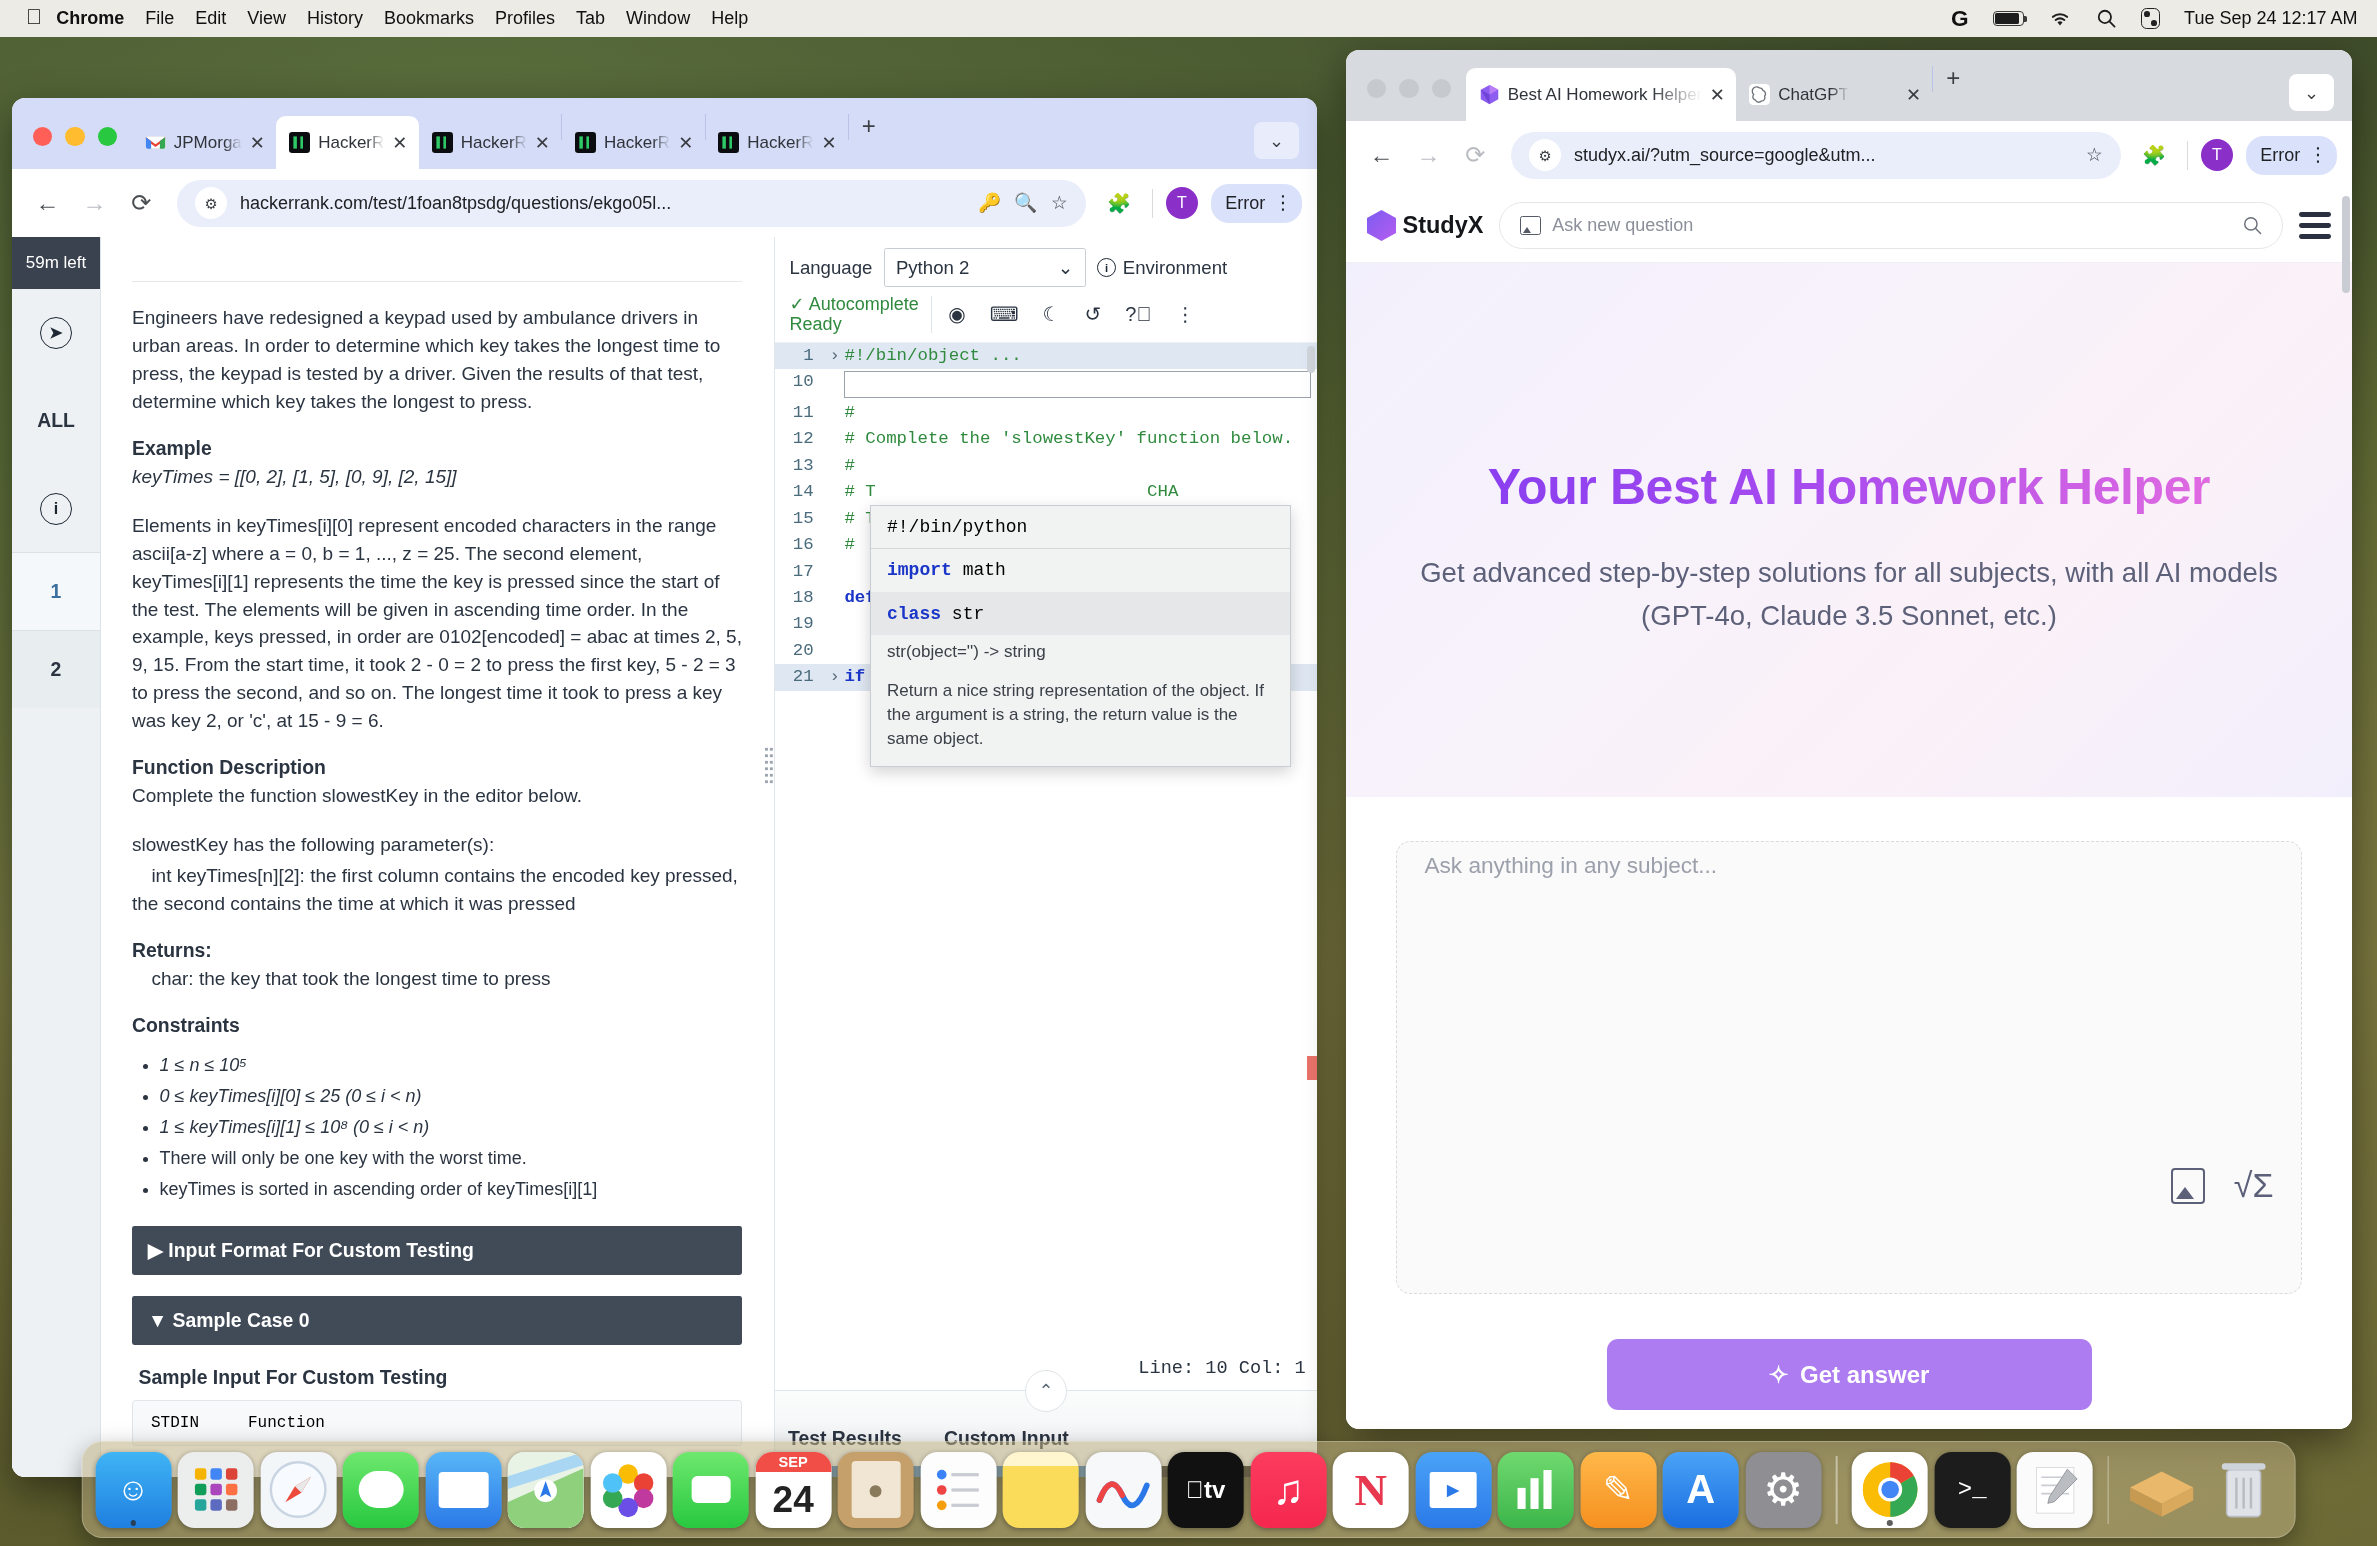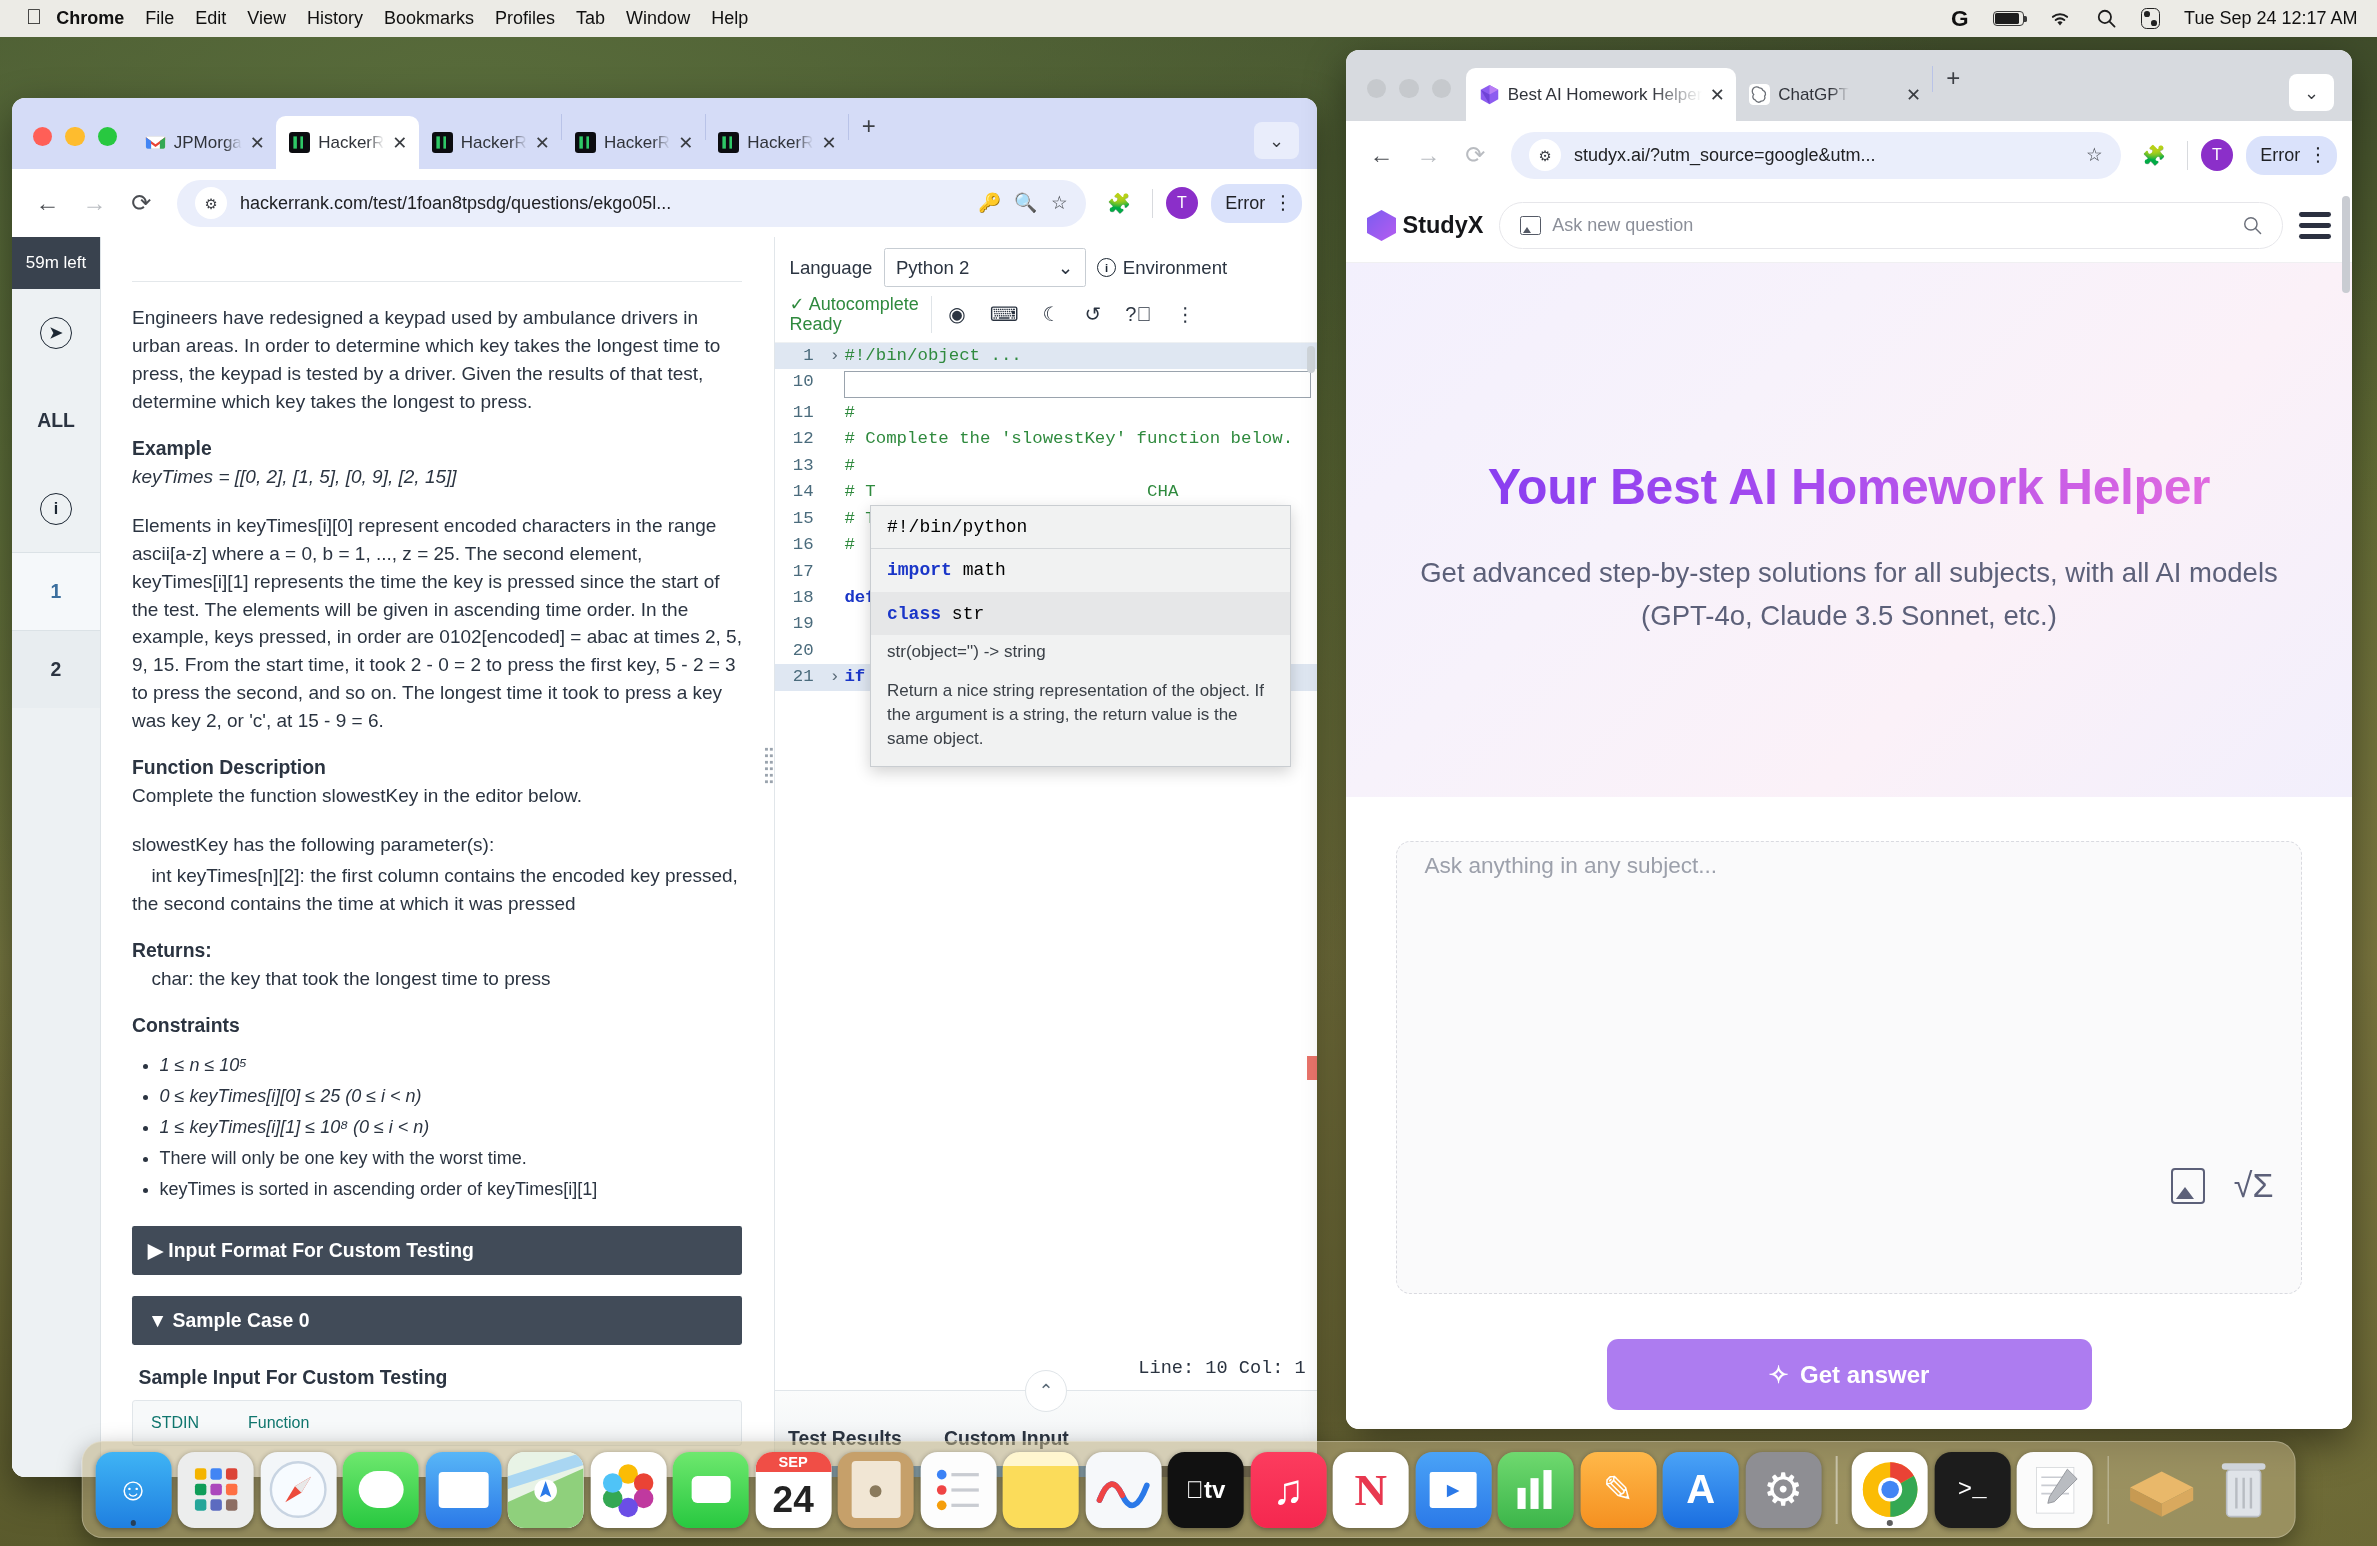--- a/index.html
+++ b/index.html
@@ -115,21 +115,21 @@
   #hrDesc h1{ font-size:28px; color:#2b3441; font-weight:bold; letter-spacing:-0.2px;}
   .rule{ height:0.8px;background:#e4e8eb;margin:21px 0 22.6px 0;}
   #hrDesc p{ font-size:19px; line-height:1.47; color:#2b3441; margin-bottom:21px; }
   #hrDesc h3{ font-size:19.4px; color:#2b3441; font-weight:bold; margin-bottom:3.2px;}
   #hrDesc .it{ font-style:italic; }
   #hrDesc ul{ margin:13px 0 0 27.5px; }
   #hrDesc li{ font-size:18px; line-height:1.72; color:#2b3441; }
   .acc{ background:#414b58; color:#fff; font-size:19.4px; font-weight:bold; padding:13px 16px; border-radius:2.4px; margin-top:21px;}
   .subhead{ font-size:19.4px;font-weight:bold;color:#2b3441;margin:21px 0 11.3px 6.5px;}
   .sampbox{ border:0.8px solid #e1e6ea; background:#f7f9fa; border-radius:3.2px; padding:13px 18px;
-            font-family:Liberation Sans, sans-serif; font-size:16px; color:#0f766e; display:flex; gap:49px;}
+            font-family:Liberation Mono, monospace; font-size:16px; color:#000000; display:flex; gap:49px;}
   .vdrag{ position:absolute; right:-1.6px; top:509px; width:11.3px; height:40px;
           background-image:radial-gradient(#9aa3ad 1.2px, transparent 1.3px);
           background-size:4.9px 6.5px; }
 
   
   #hrCode{ width:543px; flex:0 0 543px; border-left:0.8px solid #e1e6ea; display:flex; flex-direction:column; background:#fff;}
   #codeTop{ padding:11.3px 14.6px 0 14.6px; }
   .langrow{ display:flex; align-items:center; gap:11.3px; font-size:18.6px; color:#2b3441;}
   .langsel{ border:0.8px solid #c7cdd3; border-radius:2.4px; height:39px; width:202px;
             display:flex;align-items:center;justify-content:space-between;padding:0 11.3px;font-size:18.6px;color:#2b3441;}

